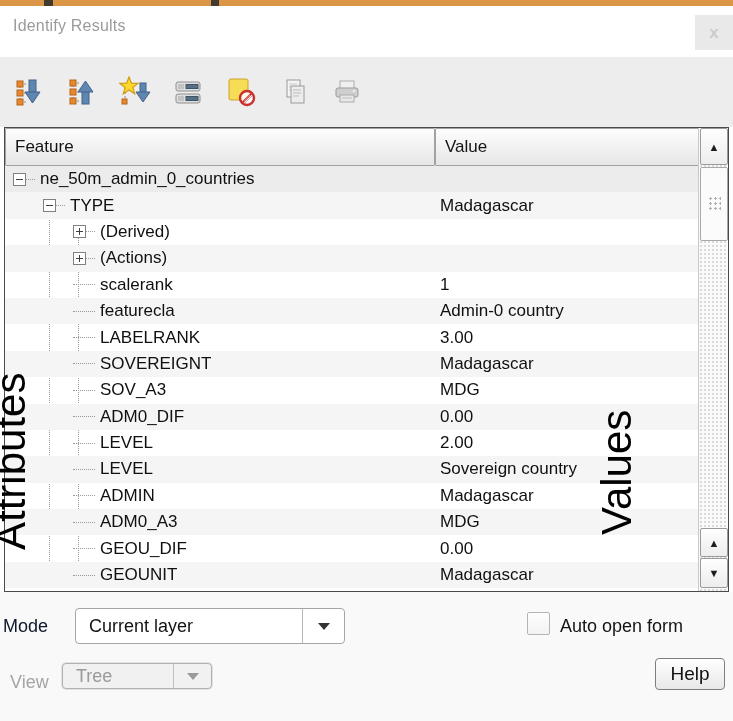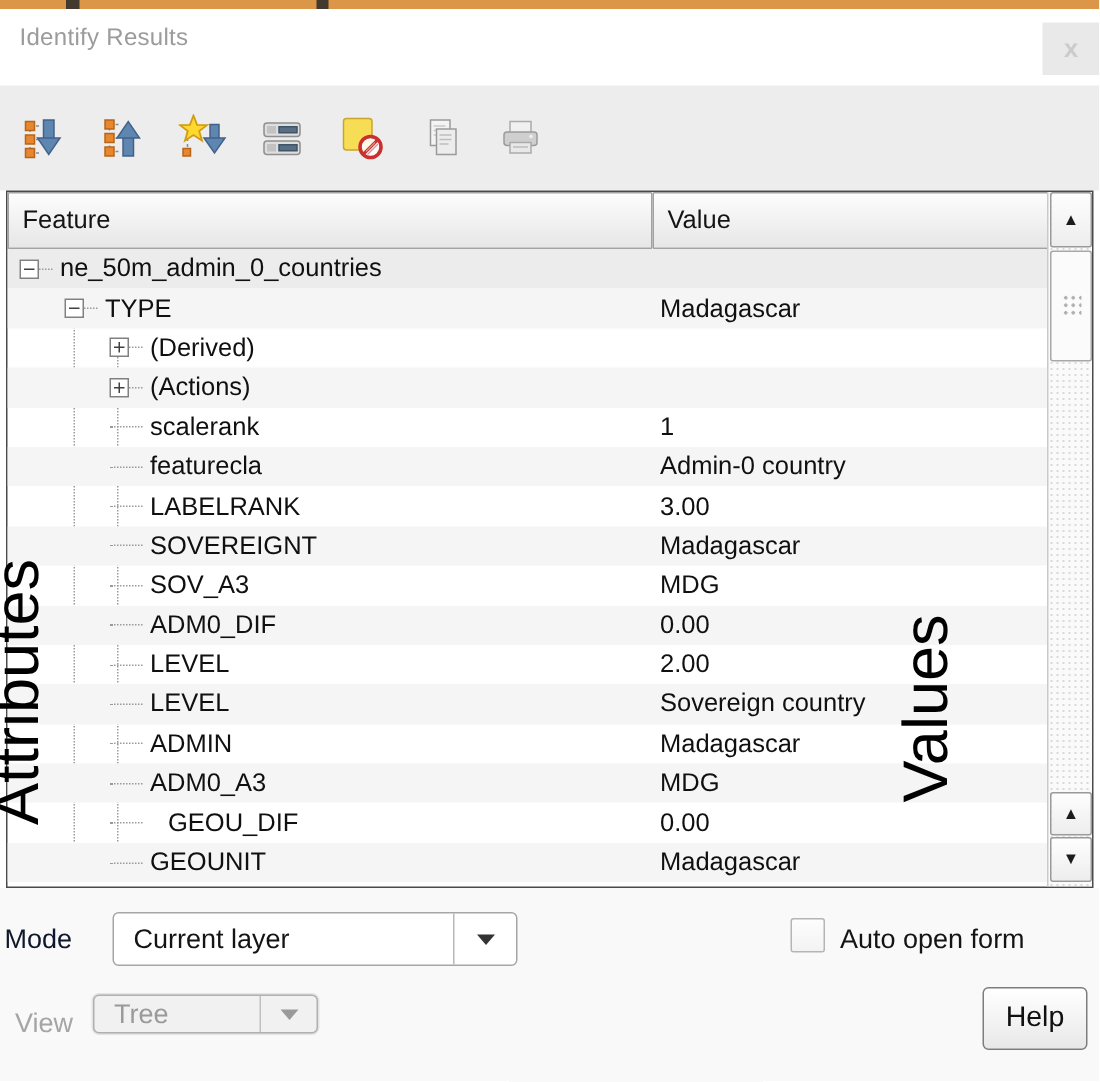--- a/index.html
+++ b/index.html
@@ -89,21 +89,21 @@
     border-top:7px solid #333; }
   .mode-combo { left:75px; top:16px; width:270px; height:36px; }
   .checkbox { position:absolute; left:527px; top:20px; width:23px; height:23px;
     background:linear-gradient(#fdfdfd,#f3f3f3); border:1px solid #b5b5b5; border-radius:2px; }
   .auto-label { position:absolute; left:560px; top:24px; font-size:18px; color:#141414; }
   .view-label { position:absolute; left:10px; top:80px; font-size:18px; color:#a5a5a5; }
   .view-combo { left:62px; top:71px; width:150px; height:26px;
     background:#f1f1f1; color:#9a9a9a; border-color:#b0b0b0; box-shadow:0 0 0 1px #e3e3e3; }
   .view-combo .arrow-box { width:38px; border-left:1px solid #c0c0c0; }
   .view-combo .tri { border-top-color:#9a9a9a; }
-  .help-btn { position:absolute; left:655px; top:66px; width:70px; height:42px;
+  .help-btn { position:absolute; left:655px; top:66px; width:70px; height:32px;
     background:linear-gradient(#ffffff,#e8e8e8); border:1px solid #7d7d7d; border-radius:4px;
     font-size:19px; color:#111; display:flex; align-items:center; justify-content:center;
     font-family:"Liberation Sans", sans-serif; }
 </style>
 </head>
 <body>
 
 <div id="root">
 
   <div class="topbar">
@@ -283,21 +283,21 @@
           <span class="vcell">Madagascar</span>
         </div>
         <div class="row alt">
           <div class="fcell" style="padding-left: 68px;">
             <span class="stub" style="width: 22px;"></span>
             <span class="lbl">ADM0_A3</span>
           </div>
           <span class="vcell">MDG</span>
         </div>
         <div class="row">
-          <div class="fcell" style="padding-left: 68px; gap: 12px;">
+          <div class="fcell" style="padding-left: 68px;">
             <span class="stub" style="width: 22px;"></span>
             <span class="lbl">GEOU_DIF</span>
           </div>
           <span class="vcell">0.00</span>
         </div>
         <div class="row alt">
           <div class="fcell" style="padding-left: 68px;">
             <span class="stub" style="width: 22px;"></span>
             <span class="lbl">GEOUNIT</span>
           </div>

